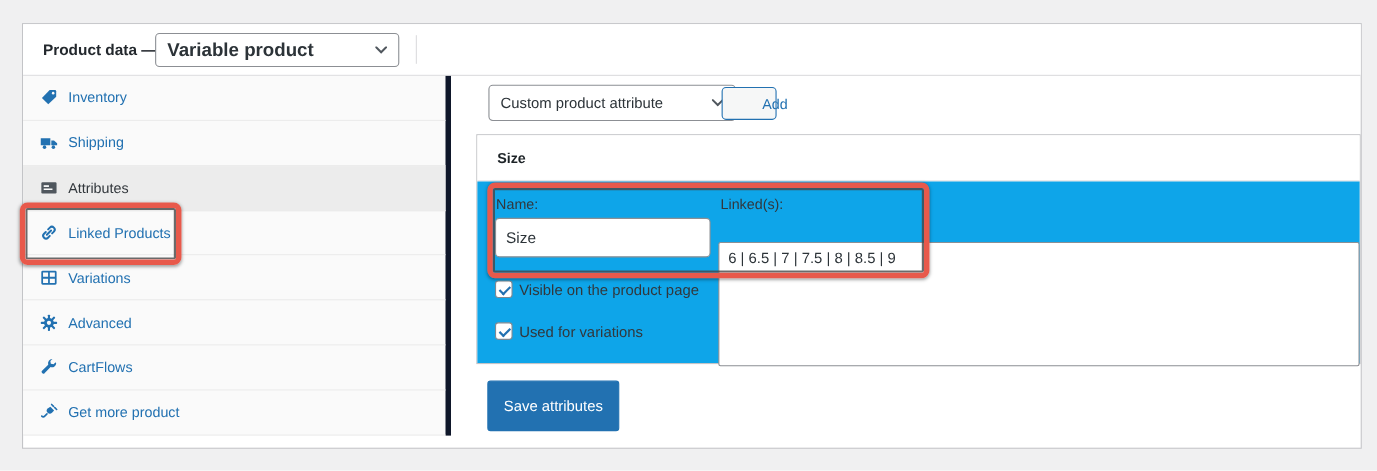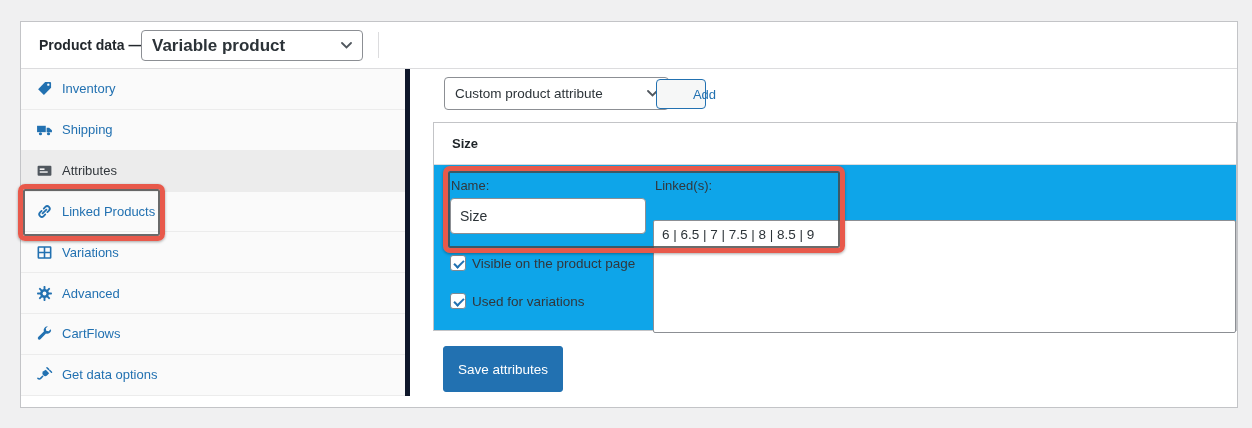--- a/index.html
+++ b/index.html
@@ -159,21 +159,21 @@
         <span>CartFlows</span>
       </div>
       <div class="side-item">
         <span class="ic">
           <svg viewBox="0 0 16 16" width="17" height="17">
               <path d="M9.2 3.6l3.2 3.2-1.8 1.9a2.6 2.6 0 0 1-3.7-3.7z" fill="#2271b1"></path>
               <path d="M10.3 1.6l1.6 1.6M13 4.3l1.6 1.6" stroke="#2271b1" stroke-width="1.4" stroke-linecap="round"></path>
               <path d="M6.3 9.7L4.6 11.4c-.8.8-2 .9-2.8.2" stroke="#2271b1" stroke-width="1.4" fill="none" stroke-linecap="round"></path>
             </svg>
         </span>
-        <span>Get data options</span>
+        <span>Get more product</span>
       </div>
     </div>
 
     <div class="select-box attr-type-select">
       <span>Custom product attribute</span>
       <svg class="chev" width="11" height="7" viewBox="0 0 11 7">
           <path d="M1 1l4.5 4.5L10 1" stroke="#50575e" stroke-width="1.8" fill="none" stroke-linecap="round"></path>
         </svg>
     </div>
     <div class="add-btn">Add</div>

